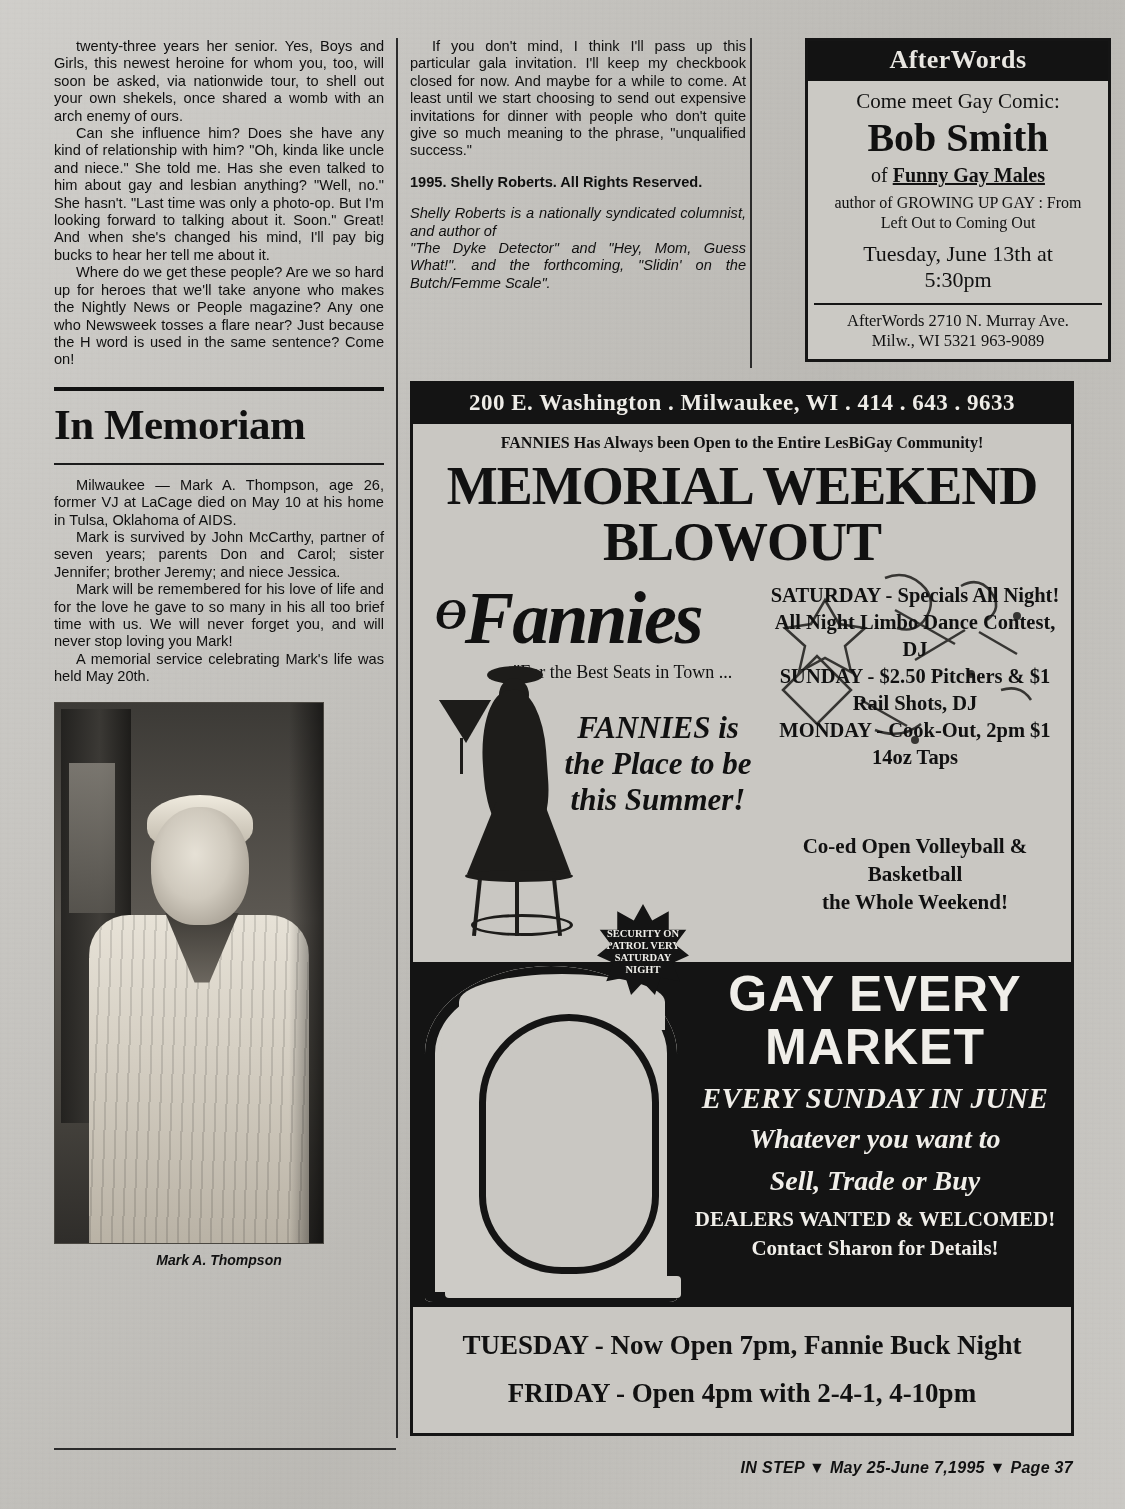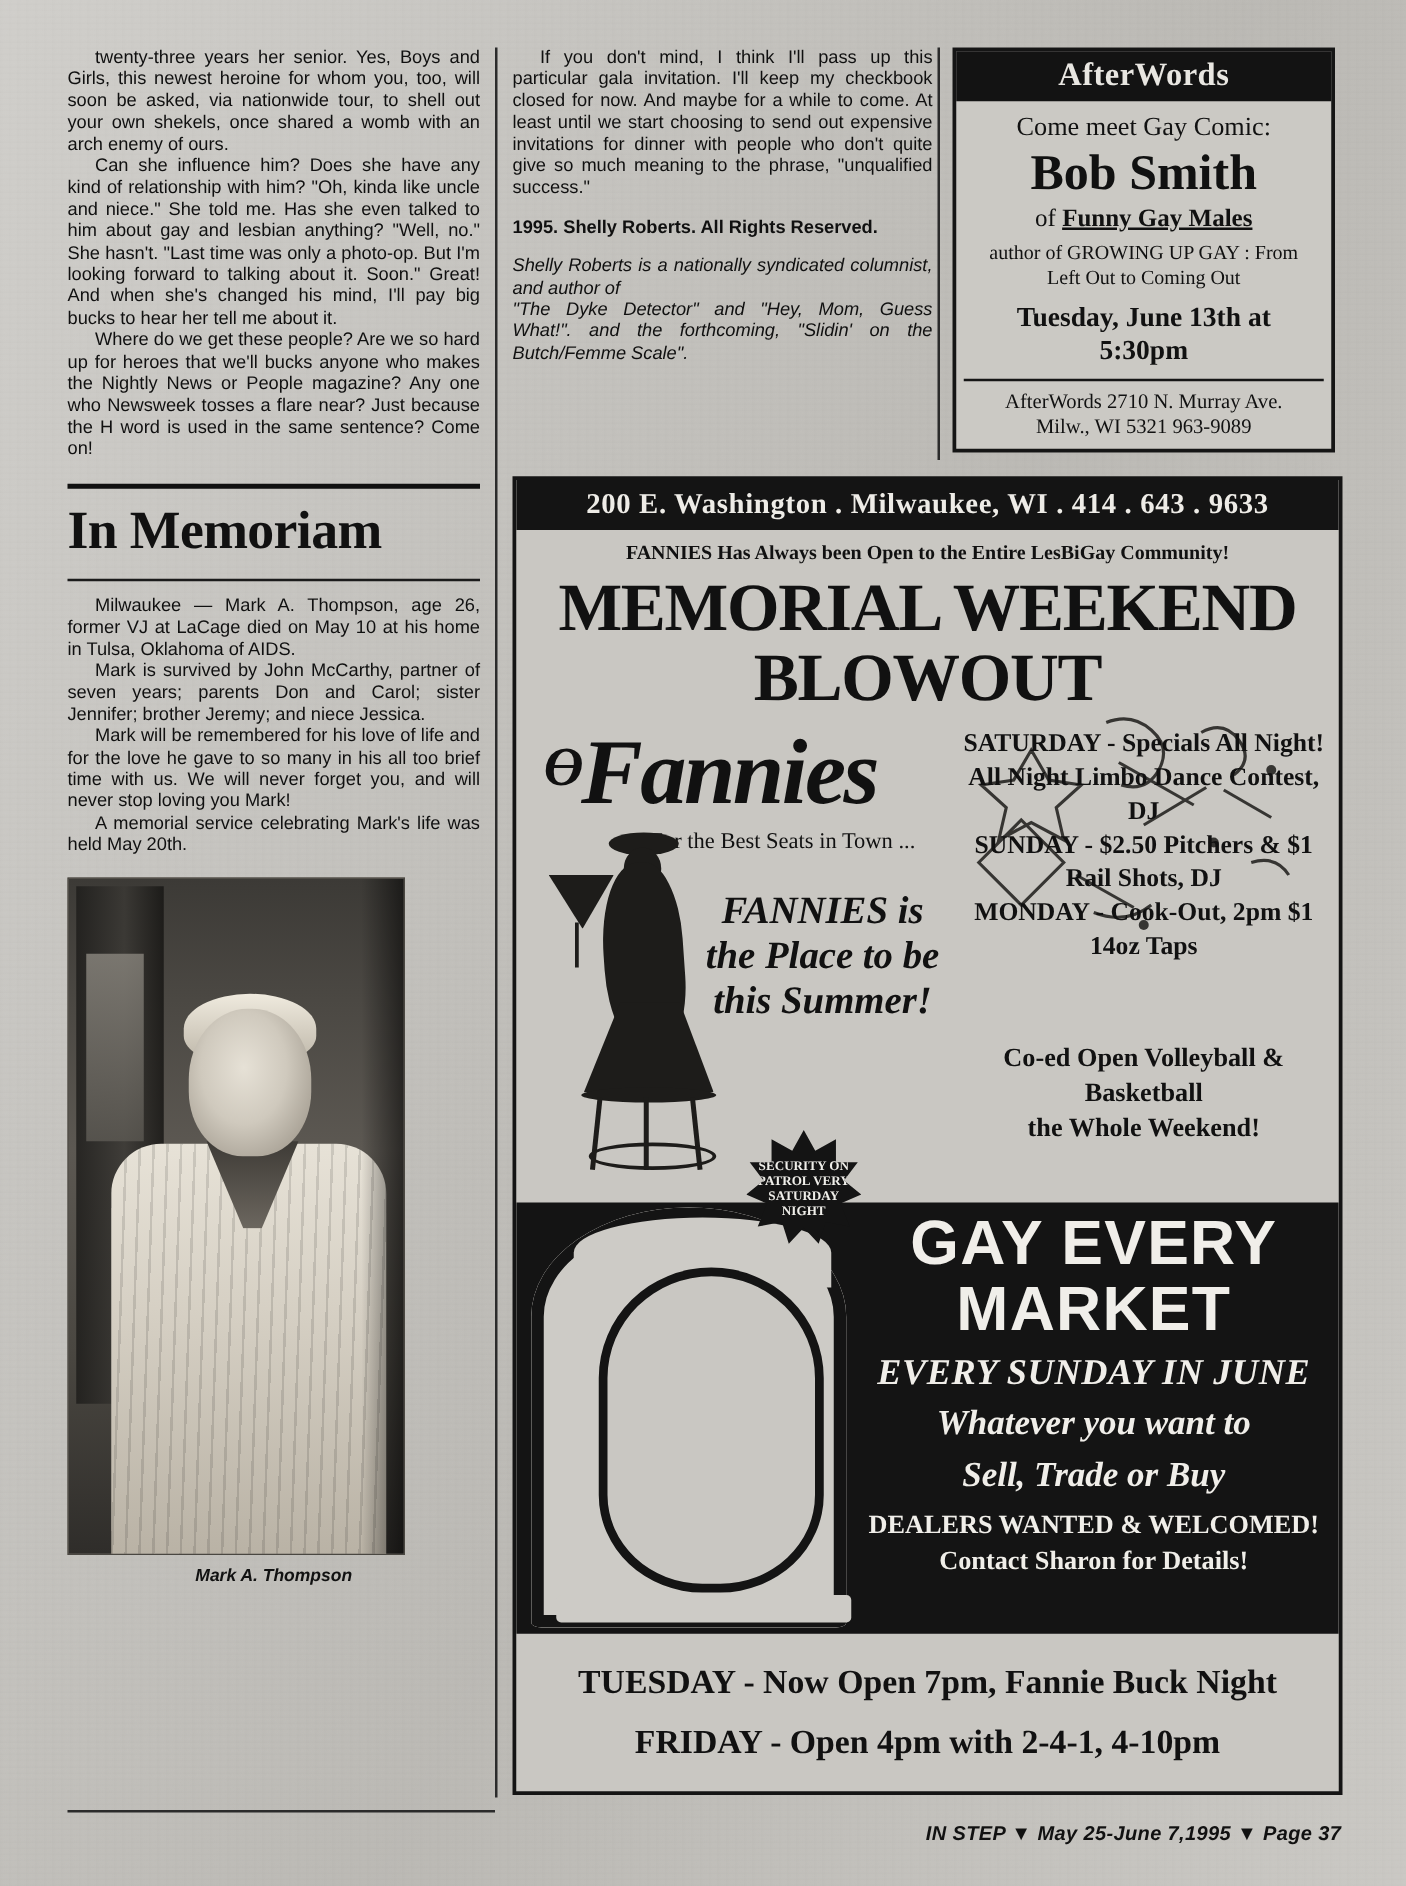--- a/index.html
+++ b/index.html
@@ -123,35 +123,36 @@
 
   
   .afterwords {
     border: 3px solid #151515;
     background: #cbc9c4;
     padding: 0;
     width: 306px;
     box-sizing: border-box;
     text-align: center;
     font-family: "Liberation Serif", serif;
+    margin-left: 43px;
   }
   .aw-band {
     background: #131313;
     color: #e8e6e1;
     font-size: 26px;
     font-weight: bold;
     padding: 4px 0 6px;
     letter-spacing: .4px;
   }
   .aw-line1 { font-size: 21px; margin-top: 8px; }
   .aw-name { font-size: 40px; font-weight: bold; line-height: 44px; margin-top: 2px; }
   .aw-of { font-size: 20px; margin-top: 4px; }
   .aw-of u { text-decoration: underline; font-weight: bold; }
   .aw-author { font-size: 16px; margin-top: 6px; line-height: 20px; }
-  .aw-when { font-size: 22px; font-weight: bold; margin-top: 8px; line-height: 26px; }
+  .aw-when { font-size: 22px; font-weight: normal; margin-top: 8px; line-height: 26px; }
   .aw-sep { border-top: 2px solid #151515; margin: 10px 6px 0; }
   .aw-addr { font-size: 16.5px; line-height: 20px; padding: 6px 4px 8px; }
 
   
   .fannies {
     position: absolute;
     left: 410px;
     top: 381px;
     width: 664px;
     height: 1055px;
@@ -347,21 +348,21 @@
 <div class="page">
   <div class="paper-noise"></div>
 
   <div class="col-divider-left"></div>
   <div class="col-divider-right"></div>
 
   <div class="col1">
     <div class="body-text">
       <p>twenty-three years her senior. Yes, Boys and Girls, this newest heroine for whom you, too, will soon be asked, via nationwide tour, to shell out your own shekels, once shared a womb with an arch enemy of ours.</p>
       <p>Can she influence him? Does she have any kind of relationship with him? "Oh, kinda like uncle and niece." She told me. Has she even talked to him about gay and lesbian anything? "Well, no." She hasn't. "Last time was only a photo-op. But I'm looking forward to talking about it. Soon." Great! And when she's changed his mind, I'll pay big bucks to hear her tell me about it.</p>
-      <p>Where do we get these people? Are we so hard up for heroes that we'll bucks anyone who makes the Nightly News or People magazine? Any one who Newsweek tosses a flare near? Just because the H word is used in the same sentence? Come on!</p>
+      <p>Where do we get these people? Are we so hard up for heroes that we'll take anyone who makes the Nightly News or People magazine? Any one who Newsweek tosses a flare near? Just because the H word is used in the same sentence? Come on!</p>
     </div>
 
     <div class="memoriam-wrap">
       <div class="rule-thick"></div>
       <div class="memoriam-title">In Memoriam</div>
       <div class="rule-thin"></div>
 
       <div class="body-text memoriam-body">
         <p>Milwaukee — Mark A. Thompson, age 26, former VJ at LaCage died on May 10 at his home in Tulsa, Oklahoma of AIDS.</p>
         <p>Mark is survived by John McCarthy, partner of seven years; parents Don and Carol; sister Jennifer; brother Jeremy; and niece Jessica.</p>

